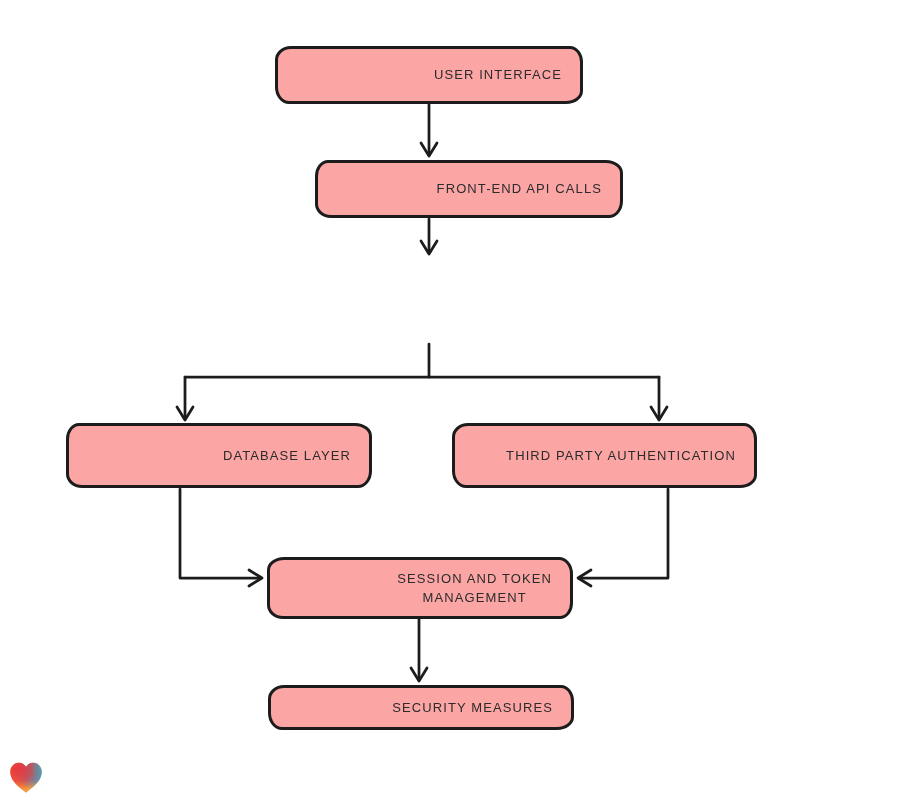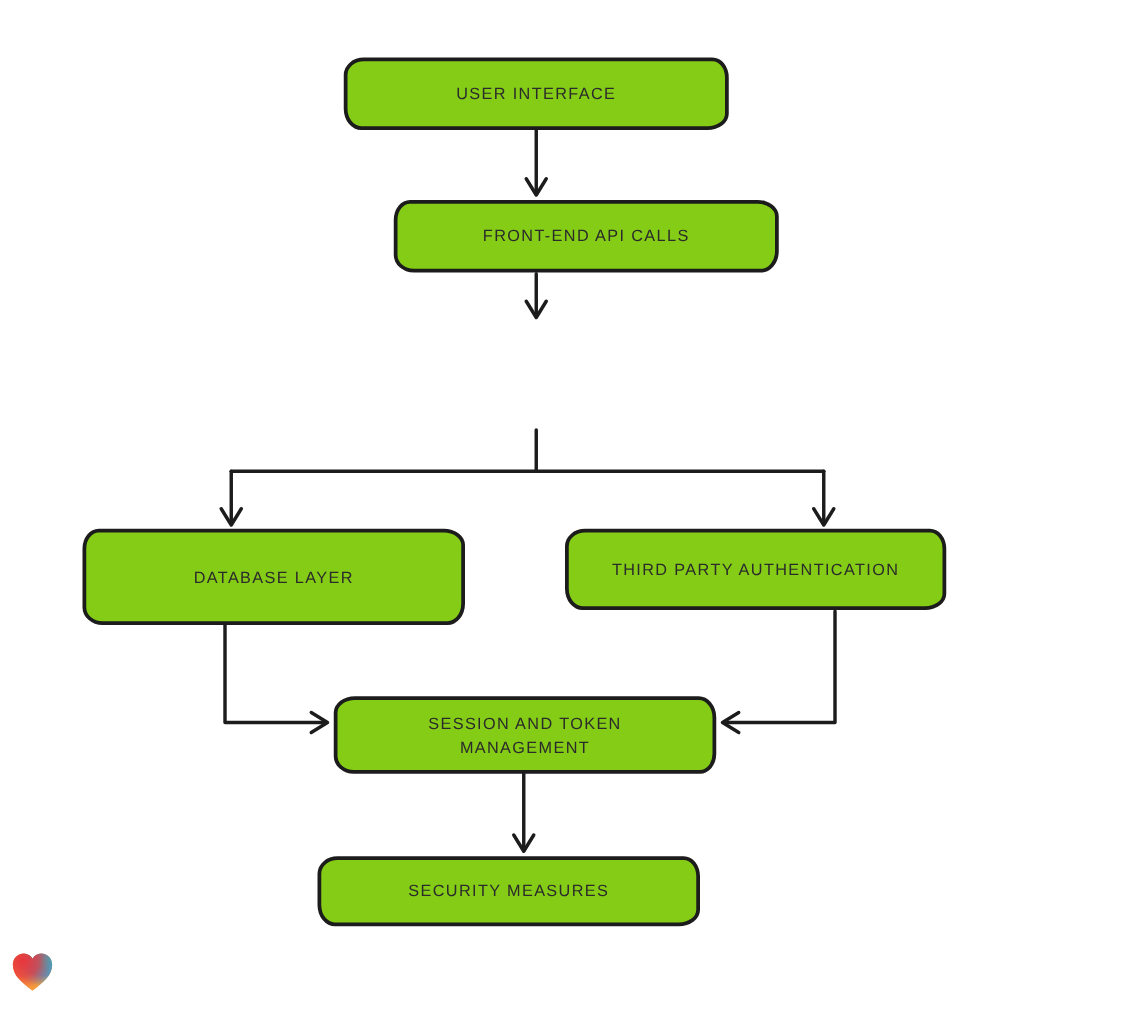--- a/index.html
+++ b/index.html
@@ -16,47 +16,47 @@
     overflow: hidden;
   }
   .connector-layer {
     position: absolute;
     inset: 0;
     pointer-events: none;
   }
   .node {
     position: absolute;
     box-sizing: border-box;
-    background: #84cc16;
+    background: #fca5a5;
     border: 3px solid #1c1c1c;
     display: flex;
     align-items: center;
-    justify-content: center;
+    justify-content: flex-end;
     text-align: center;
     color: #2b2b2b;
     font-size: 13px;
     letter-spacing: 1.1px;
     line-height: 1.5;
     cursor: pointer;
   }
   
   .node.r1 { border-radius: 16px 13px 17px 14px / 14px 16px 13px 17px; }
   .node.r2 { border-radius: 13px 17px 14px 16px / 16px 13px 17px 14px; }
   .node.r3 { border-radius: 17px 14px 13px 16px / 13px 17px 16px 14px; }
   .node-label {
     padding: 0 18px;
     white-space: pre-line;
   }
   #node-user-interface       { left: 275px; top: 46px;  width: 308px; height: 58px; }
   #node-front-end-api-calls  { left: 275px; top: 160px; width: 308px; height: 58px; margin-left: 40px; }
   #node-back-end-auth        { left: 275px; top: 258px; width: 308px; height: 85px; }
-  #node-database-layer       { left: 66px;  top: 423px; width: 306px; height: 77px; }
+  #node-database-layer       { left: 66px;  top: 423px; width: 306px; height: 65px; }
   #node-third-party-auth     { left: 452px; top: 423px; width: 305px; height: 65px; }
   #node-session-token        { left: 267px; top: 543px; width: 306px; height: 62px; margin-top: 14px; }
-  #node-security-measures    { left: 254px; top: 685px; width: 306px; height: 56px; }
+  #node-security-measures    { left: 268px; top: 685px; width: 306px; height: 45px; }
   .logo {
     position: absolute;
     left: 8px;
     top: 760px;
     width: 36px;
     height: 36px;
   }
 </style>
 </head>
 <body>

